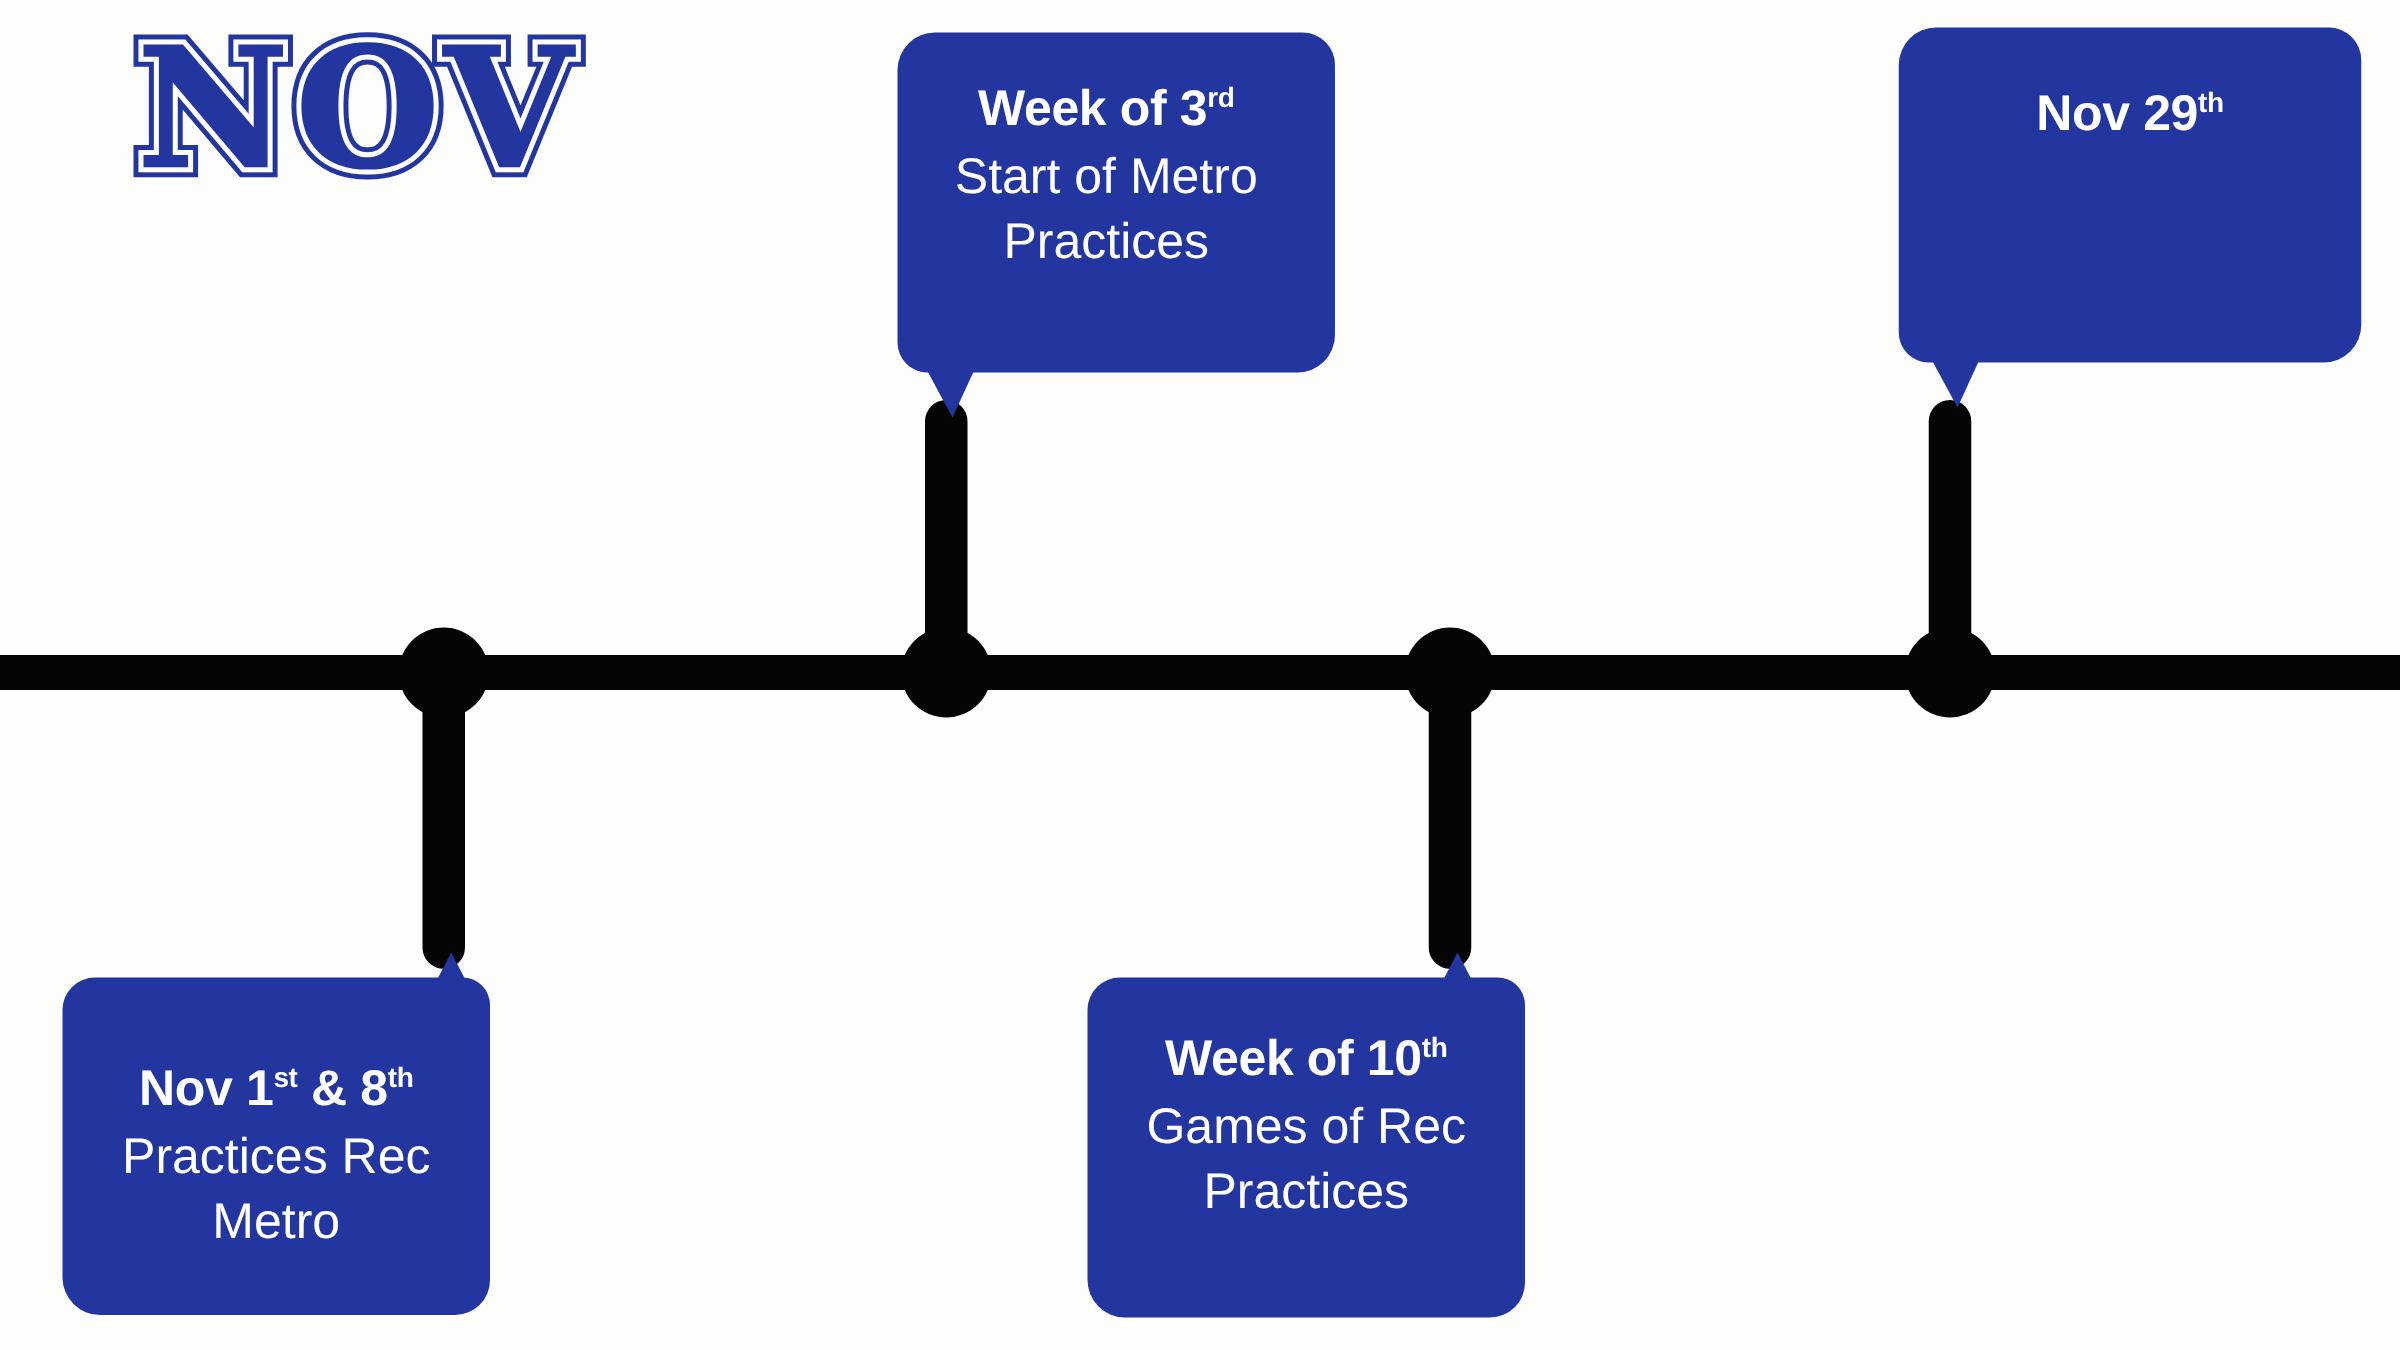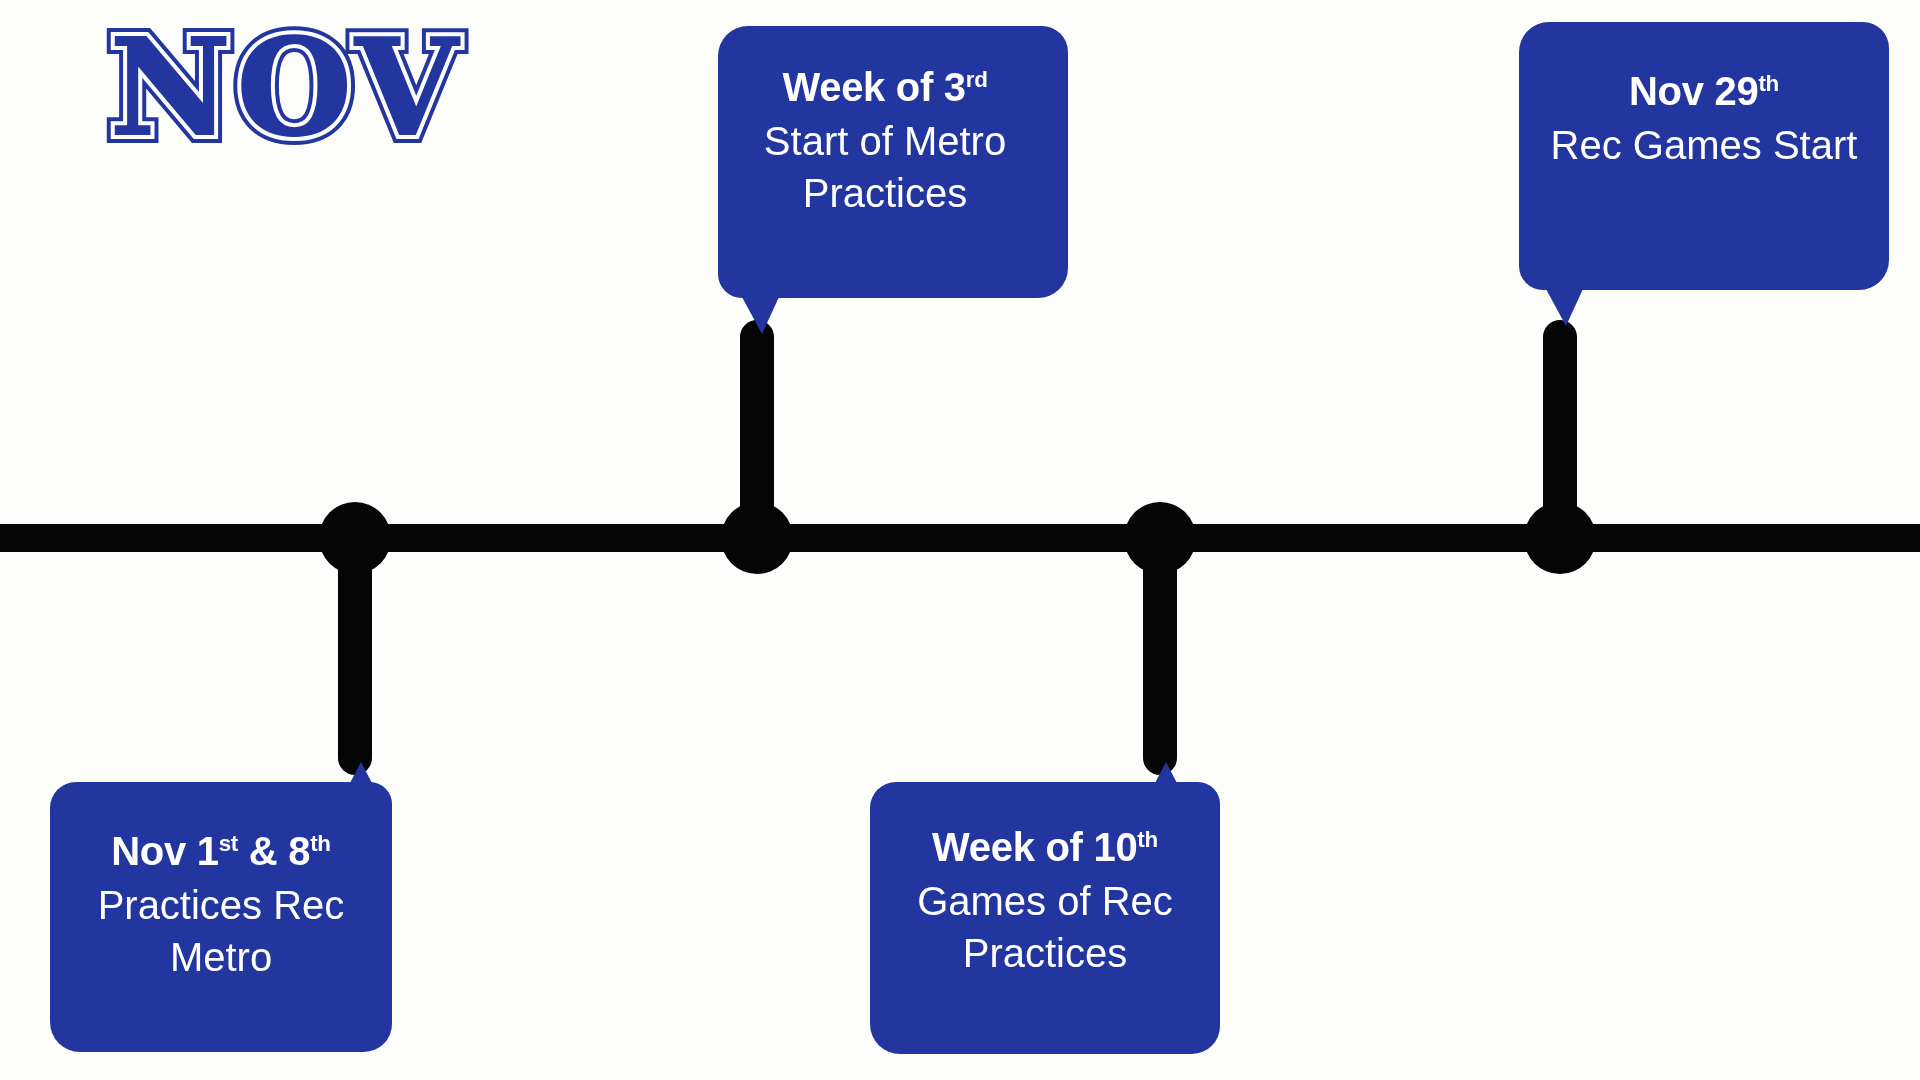--- a/index.html
+++ b/index.html
@@ -124,28 +124,25 @@
       <span>Start of Metro</span><br>
       <span>Practices</span>
     </div>
   </div>
   <div class="tail tail-down" style="left:736px; top:286px;"></div>
 
   <div class="bubble up" style="left:1519px; top:22px; width:370px; height:268px; padding:48px 26px 16px 26px;">
     <div class="title">
       <span>Nov 29</span><sup>th</sup>
     </div>
-    <div class="sub">
-      <span>Rec Games Start</span>
-    </div>
   </div>
   <div class="tail tail-down" style="left:1540px; top:278px;"></div>
 
   <div class="tail tail-up" style="left:337px; top:762px;"></div>
-  <div class="bubble down" style="left:50px; top:782px; width:342px; height:270px; padding:48px 18px 0 18px;">
+  <div class="bubble down" style="left:50px; top:782px; width:342px; height:270px; padding:68px 18px 0 18px;">
     <div class="title">
       <span>Nov 1</span><sup>st</sup><span> &amp; 8</span><sup>th</sup>
     </div>
     <div class="sub">
       <span>Practices Rec</span><br>
       <span>Metro</span>
     </div>
   </div>
 
   <div class="tail tail-up" style="left:1142px; top:762px;"></div>

